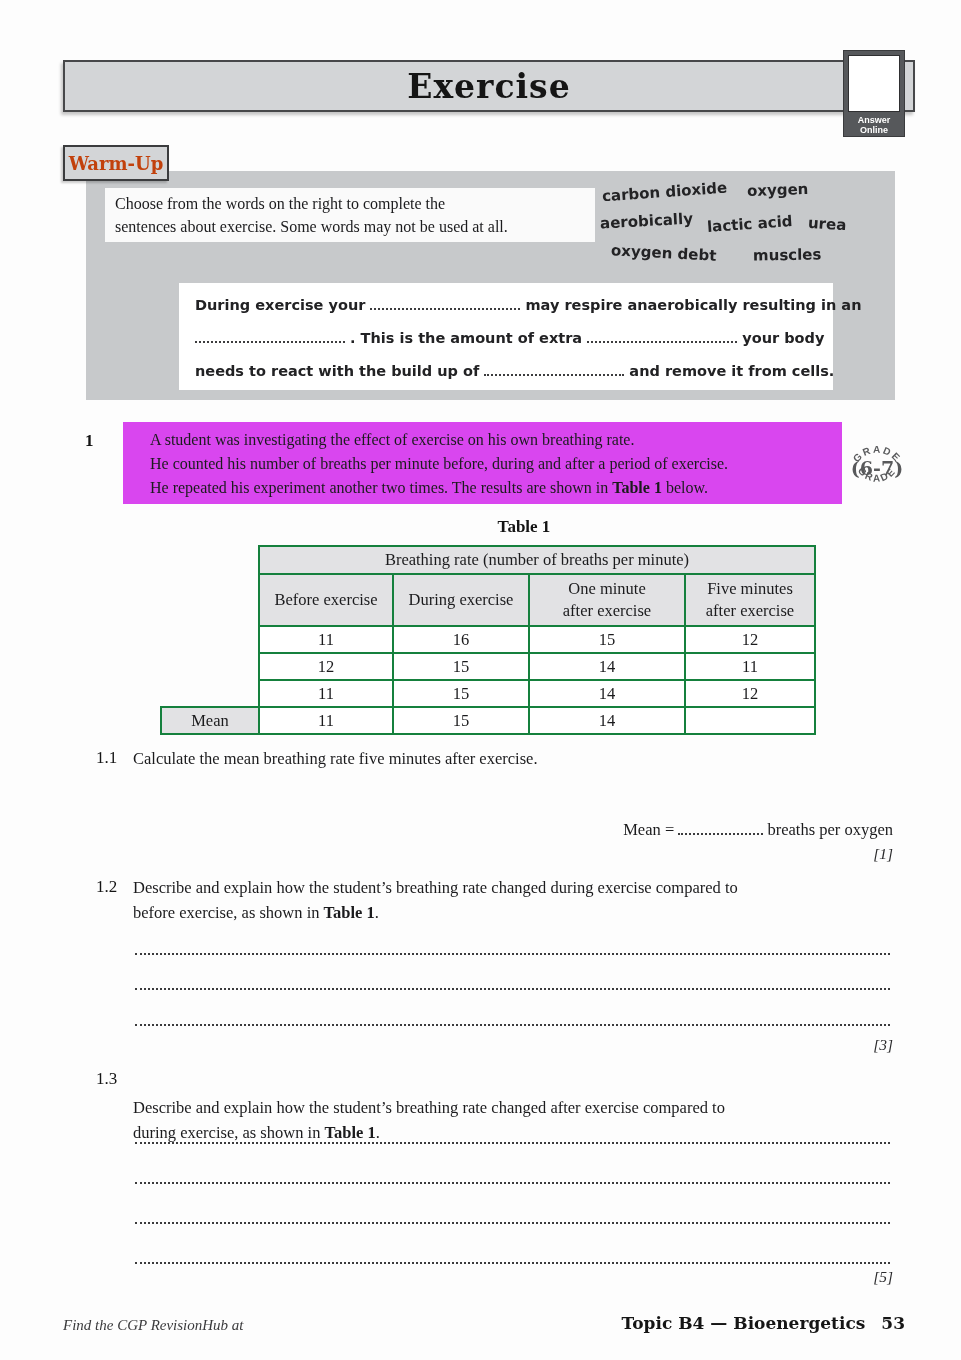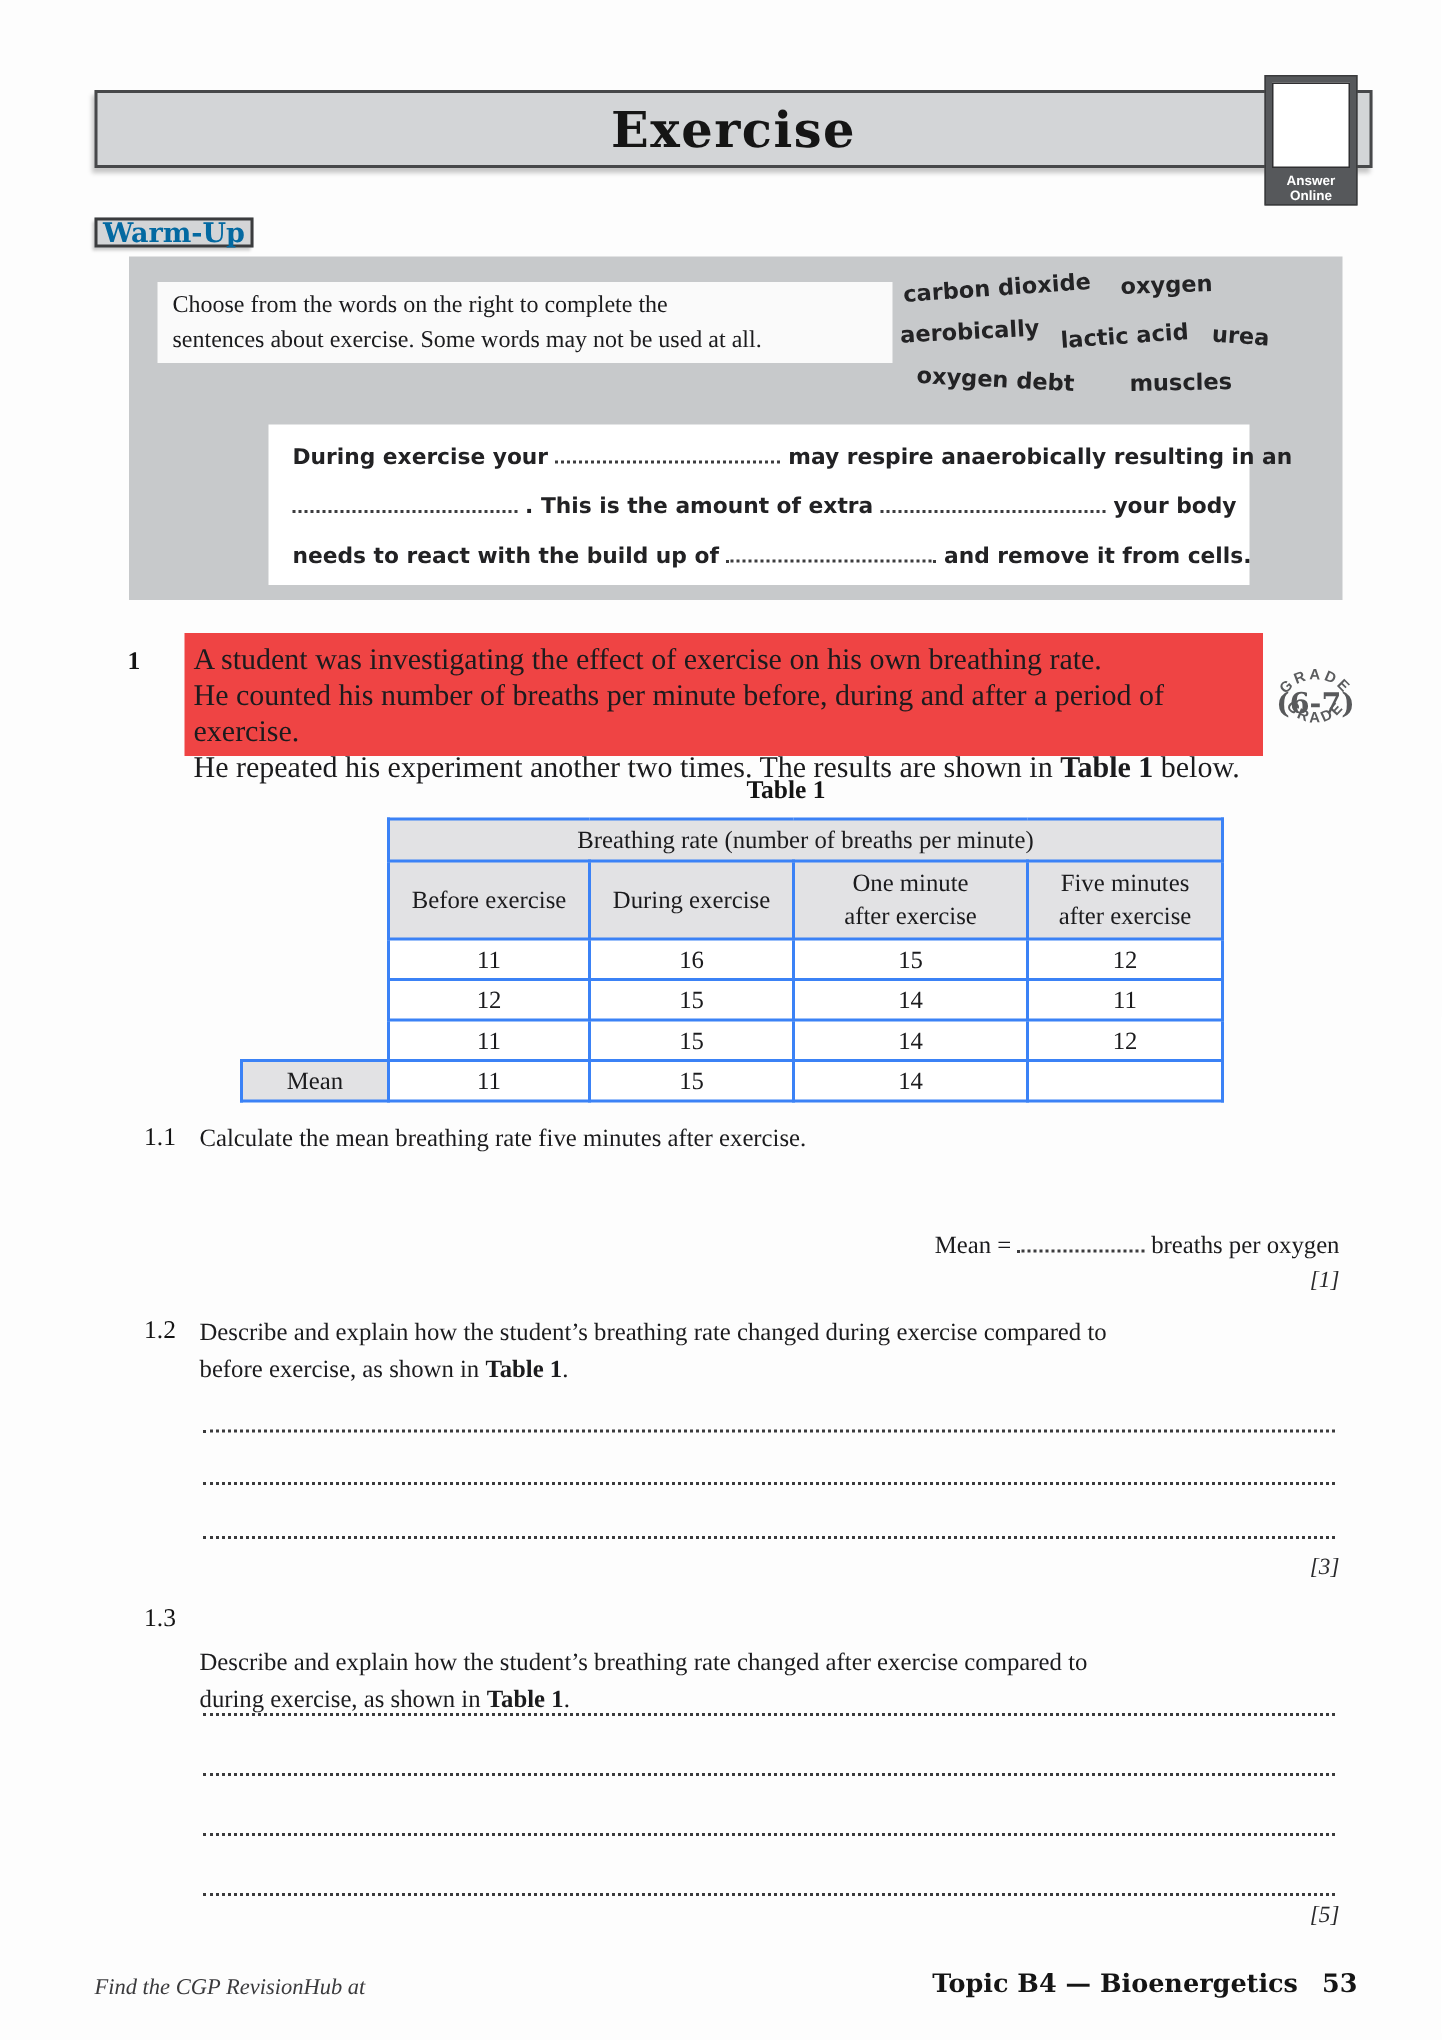--- a/index.html
+++ b/index.html
@@ -26,24 +26,24 @@
   }
   .answer-online .qr {
     width: 52px; height: 57px; margin: 4px auto 0; background: #ffffff; border: 1px solid #2f2f31;
   }
   .answer-online .ao-label {
     margin-top: 3px; font-family: "Liberation Sans", sans-serif;
     font-size: 9px; font-weight: bold; line-height: 10px; color: #ffffff;
   }
   
   .warmup-label {
-    position: absolute; left: 63px; top: 145px; width: 106px; height: 20px;
+    position: absolute; left: 63px; top: 145px; width: 106px; height: 36px;
     background: #d3d5d7; border: 2px solid #3b3c3e;
     display: flex; align-items: center; justify-content: center;
-    font-family: "DejaVu Serif", serif; font-weight: bold; font-size: 18px; color: #0369a1;
+    font-family: "DejaVu Serif", serif; font-weight: bold; font-size: 18px; color: #c2410c;
     box-shadow: -2px 2px 2px rgba(0,0,0,0.2); z-index: 2;
   }
   .warmup-panel {
     position: absolute; left: 86px; top: 171px; width: 809px; height: 229px;
     background: #c7c9cb; z-index: 1;
   }
   .instruction-box {
     position: absolute; left: 19px; top: 17px; width: 490px; height: 54px;
     background: #fafafa; padding: 4px 10px;
     font-size: 16px; line-height: 23px; color: #1b1b1d;
@@ -61,33 +61,33 @@
   }
   .blank {
     display: inline-block; vertical-align: baseline;
     border-bottom: 2px dotted #3c3c3e; height: 14px;
   }
   .b140 { width: 140px; } .b150 { width: 150px; } .b85 { width: 85px; }
   
   .q-num { position: absolute; font-weight: bold; font-size: 17px; color: #141414; }
   .q1-panel {
     position: absolute; left: 123px; top: 422px; width: 719px; height: 82px;
-    background: #ef4444; padding: 6px 0 0 6px;
-    font-size: 20px; line-height: 24px; color: #1b1b1d;
+    background: #d946ef; padding: 6px 0 0 27px;
+    font-size: 16px; line-height: 24px; color: #1b1b1d;
   }
   .grade-badge { position: absolute; left: 845px; top: 436px; }
   
   .table-caption {
     position: absolute; left: 258px; top: 517px; width: 532px;
     text-align: center; font-weight: bold; font-size: 17px; color: #141414;
   }
   .t1-wrap { position: absolute; left: 160px; top: 545px; }
   table.t1 { border-collapse: collapse; table-layout: fixed; }
   table.t1 td {
-    border: 2px solid #3b82f6; text-align: center; vertical-align: middle;
+    border: 2px solid #15803d; text-align: center; vertical-align: middle;
     font-size: 16.5px; color: #1b1b1d; padding: 0;
   }
   table.t1 td.ghost { border: none; background: transparent; }
   table.t1 td.hdr { background: #e2e2e4; }
   table.t1 .c0 { width: 98px; } .c1 { width: 134px; } .c2 { width: 136px; }
   .c3 { width: 156px; } .c4 { width: 130px; }
   tr.rA td { height: 28px; } tr.rB td { height: 52px; line-height: 22px; }
   tr.rD td { height: 27px; background: #ffffff; }
   tr.rM td { height: 27px; background: #ffffff; }
   tr.rM td.mean { background: #e2e2e4; }

